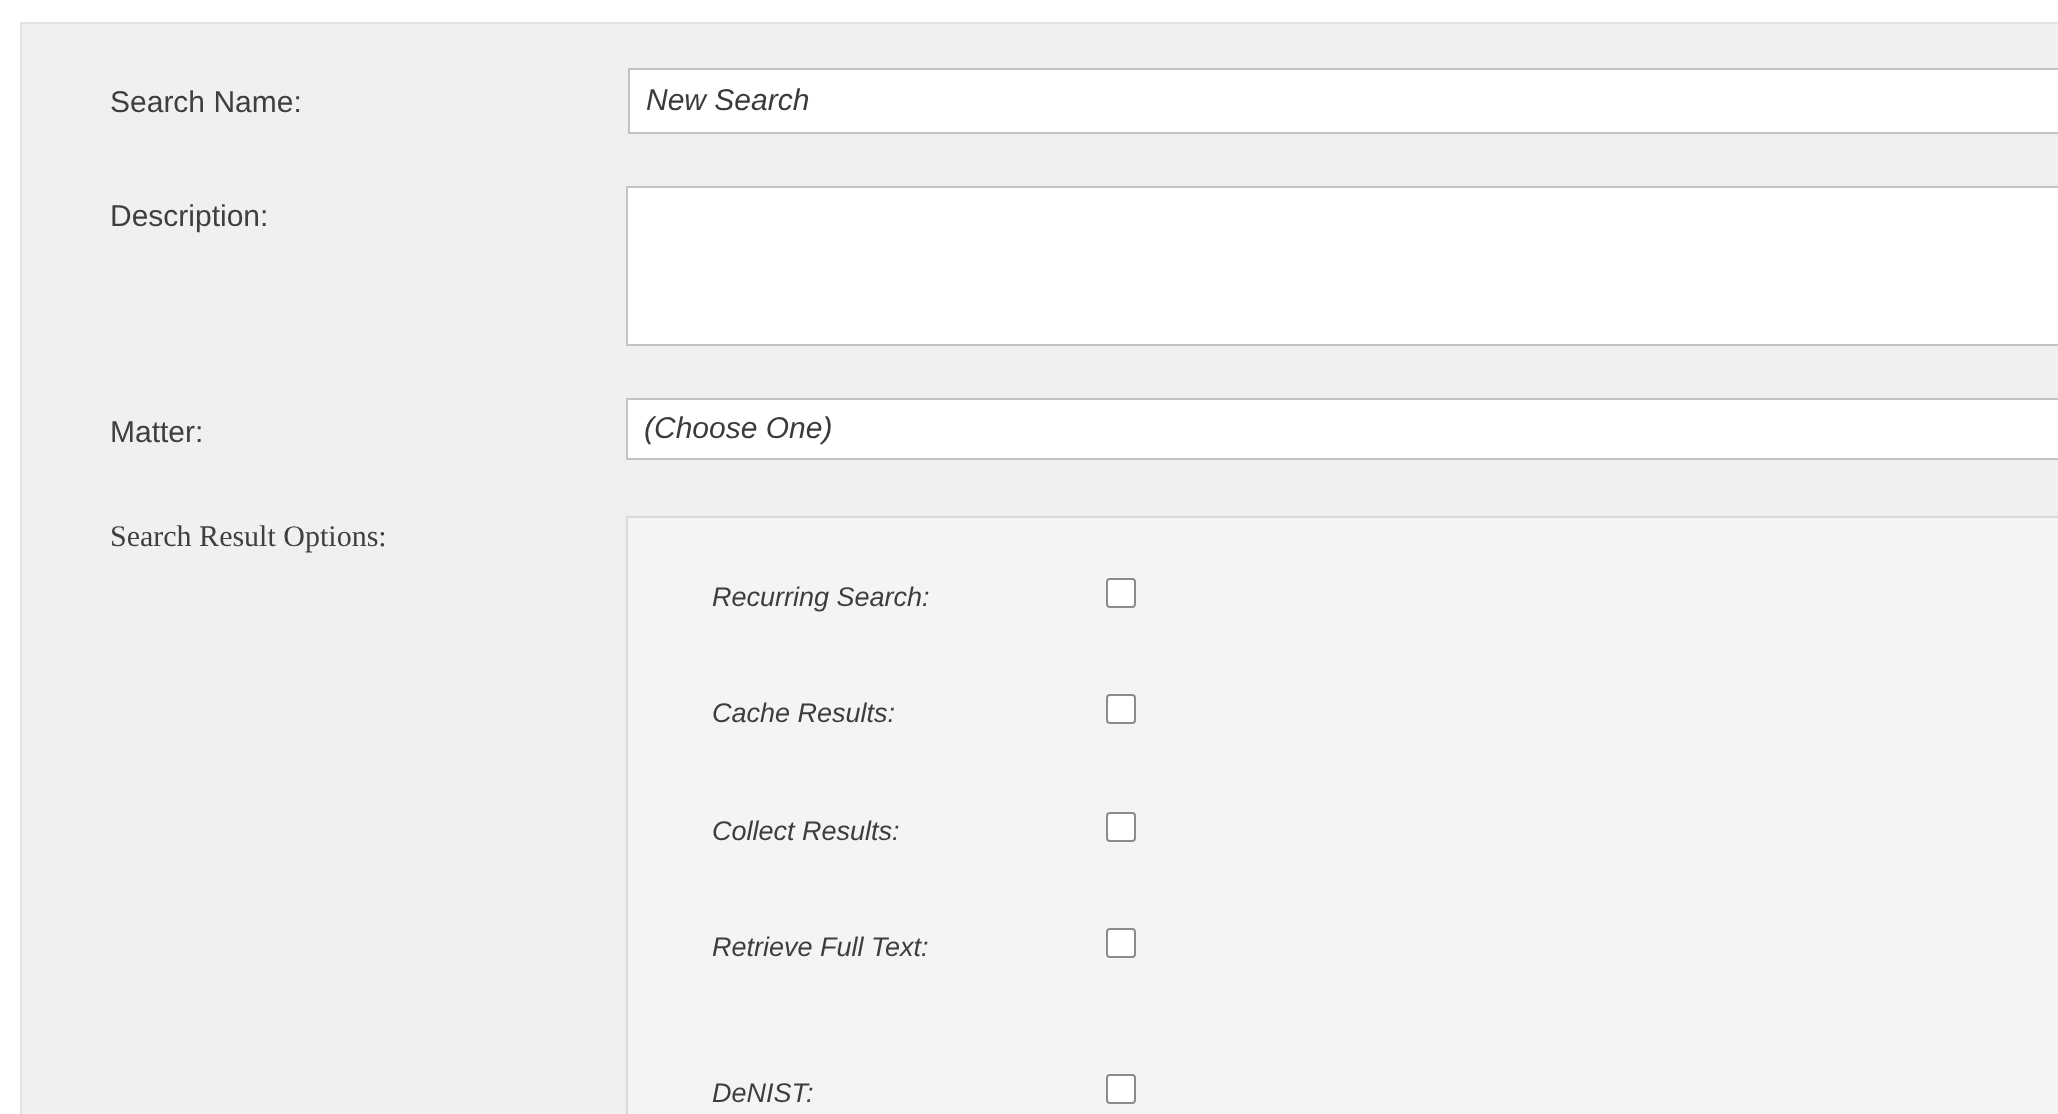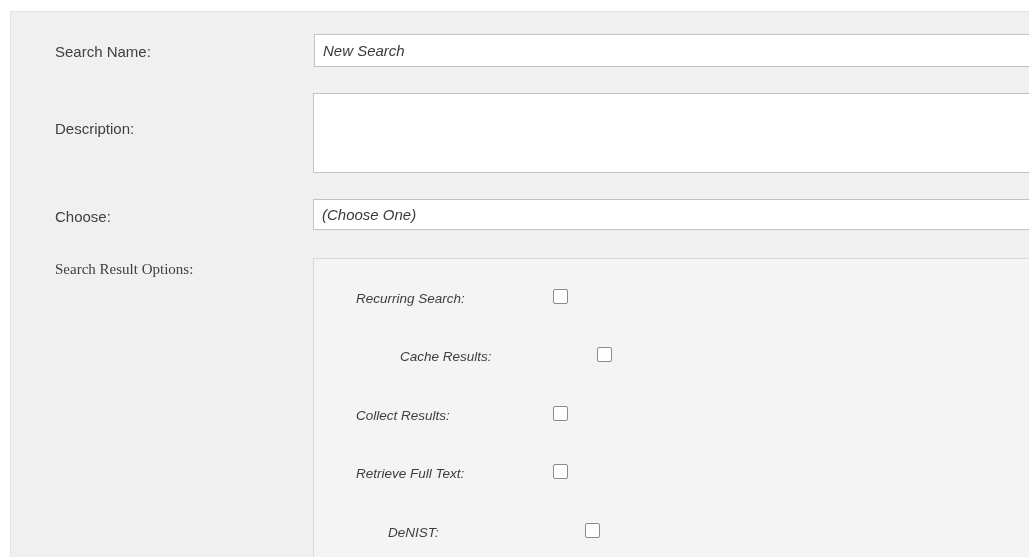--- a/index.html
+++ b/index.html
@@ -22,21 +22,21 @@
     border: 1px solid #e3e3e3;
   }
   .field-label {
     position: absolute;
     left: 55px;
     font-size: 15px;
     color: #3f3f3f;
     white-space: nowrap;
   }
   .lbl-search-name { top: 43px; }
-  .lbl-description { top: 120px; }
+  .lbl-description { top: 100px; }
   .lbl-matter      { top: 208px; }
   .lbl-options     { top: 261px; font-family: Liberation Serif, serif; }
 
   .text-input {
     position: absolute;
     left: 314px;
     top: 34px;
     width: 746px;
     height: 33px;
     background: #ffffff;
@@ -88,24 +88,24 @@
     background: #f4f4f4;
     border: 1px solid #d9d9d9;
   }
   .opt-row {
     position: absolute;
     left: 356px;
     width: 400px;
     height: 18px;
   }
   .opt-row-0 { top: 289px; }
-  .opt-row-1 { top: 347px; margin-left: 44px; }
+  .opt-row-1 { top: 347px; }
   .opt-row-2 { top: 406px; text-decoration: underline; }
   .opt-row-3 { top: 464px; }
-  .opt-row-4 { top: 523px; margin-left: 32px; }
+  .opt-row-4 { top: 537px; }
   .opt-label {
     position: absolute;
     left: 0;
     top: 2px;
     font-style: italic;
     font-size: 13.5px;
     color: #3d3d3d;
     white-space: nowrap;
   }
   .opt-checkbox {
@@ -131,21 +131,21 @@
   <div class="main-panel"></div>
 
   <span class="field-label lbl-search-name">Search Name:</span>
 
   <input class="text-input" type="text" value="New Search" style="">
 
   <span class="field-label lbl-description">Description:</span>
 
   <textarea class="textarea-input" style=""></textarea>
 
-  <span class="field-label lbl-matter">Choose:</span>
+  <span class="field-label lbl-matter">Matter:</span>
 
   <div class="select-box">(Choose One)</div>
 
   <span class="field-label lbl-options">Search Result Options:</span>
 
   <div class="options-panel"></div>
 
   <div class="opt-row opt-row-0">
     <span class="opt-label">Recurring Search:</span>
     <input class="opt-checkbox" type="checkbox" style="">

